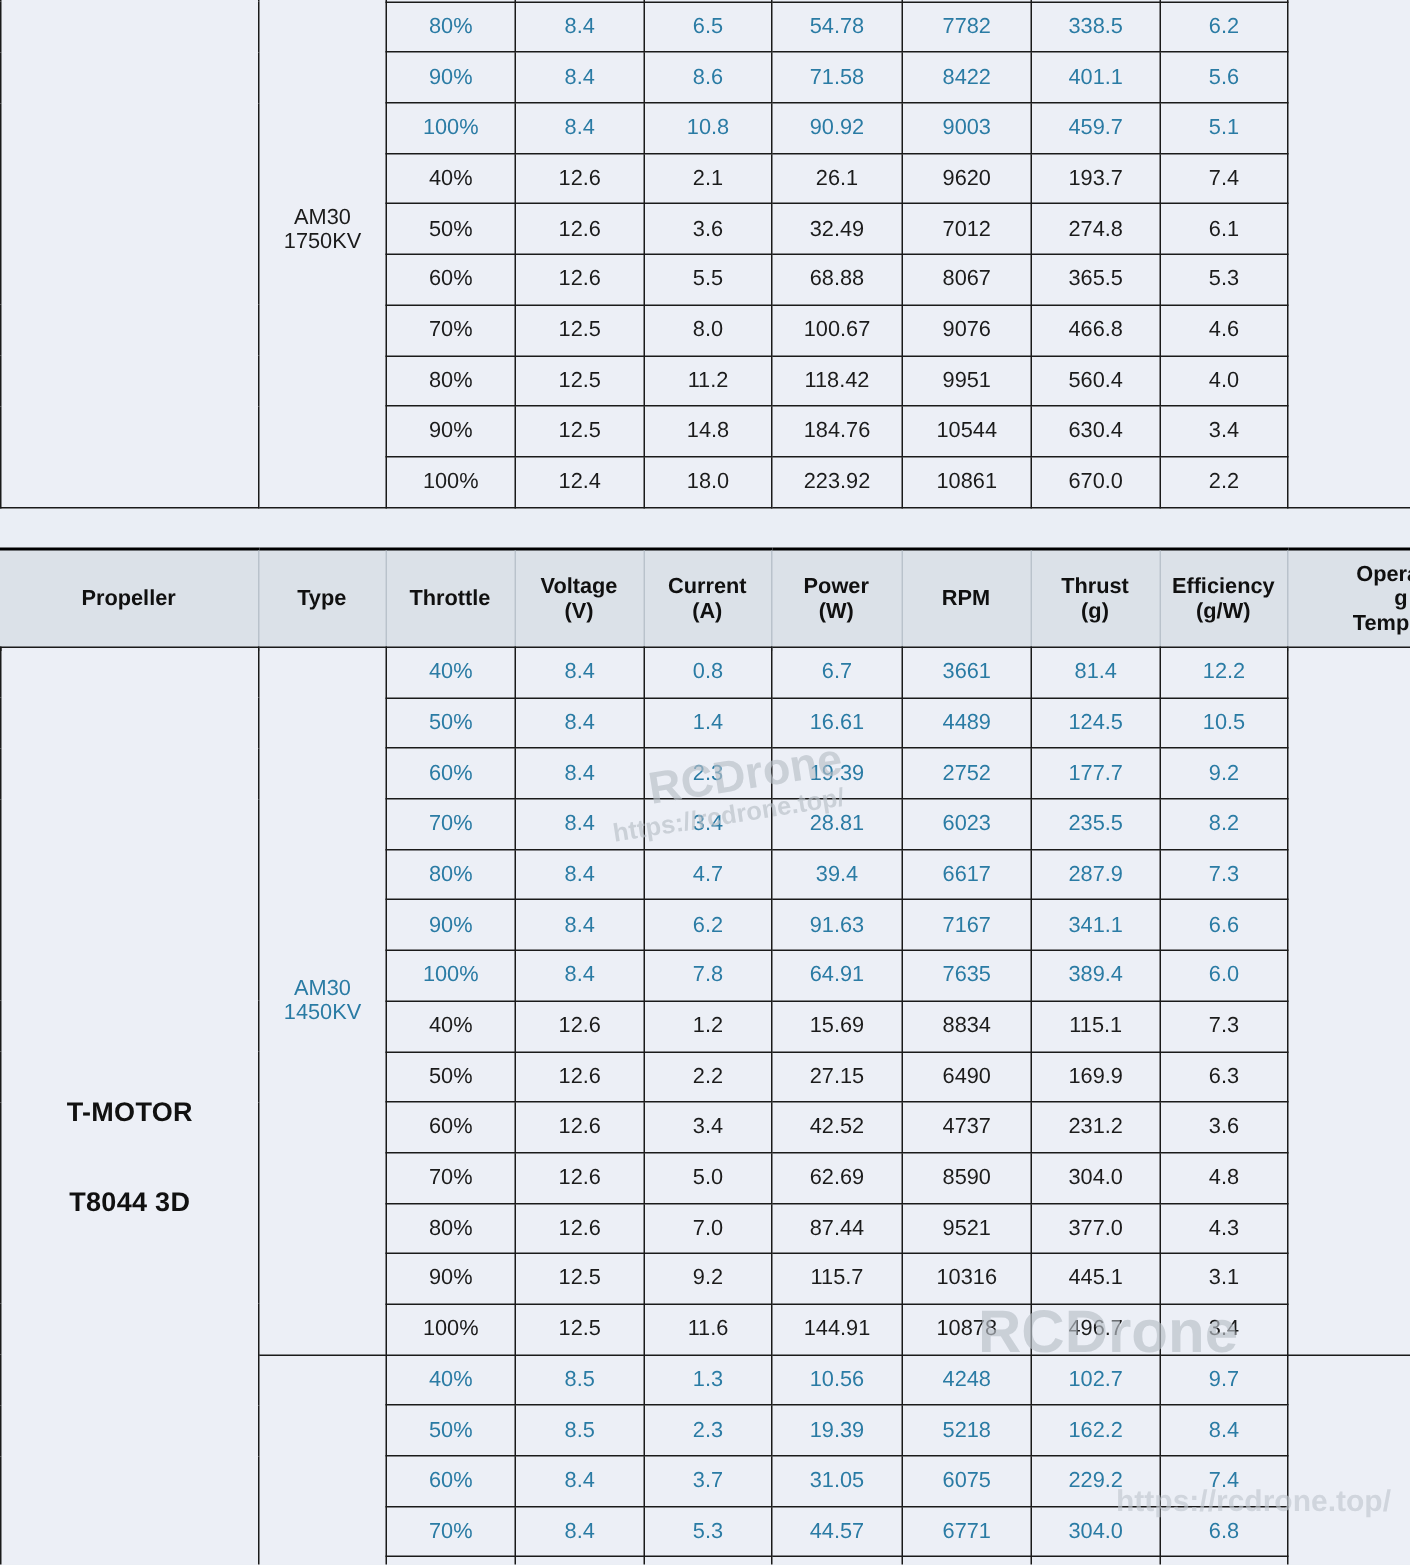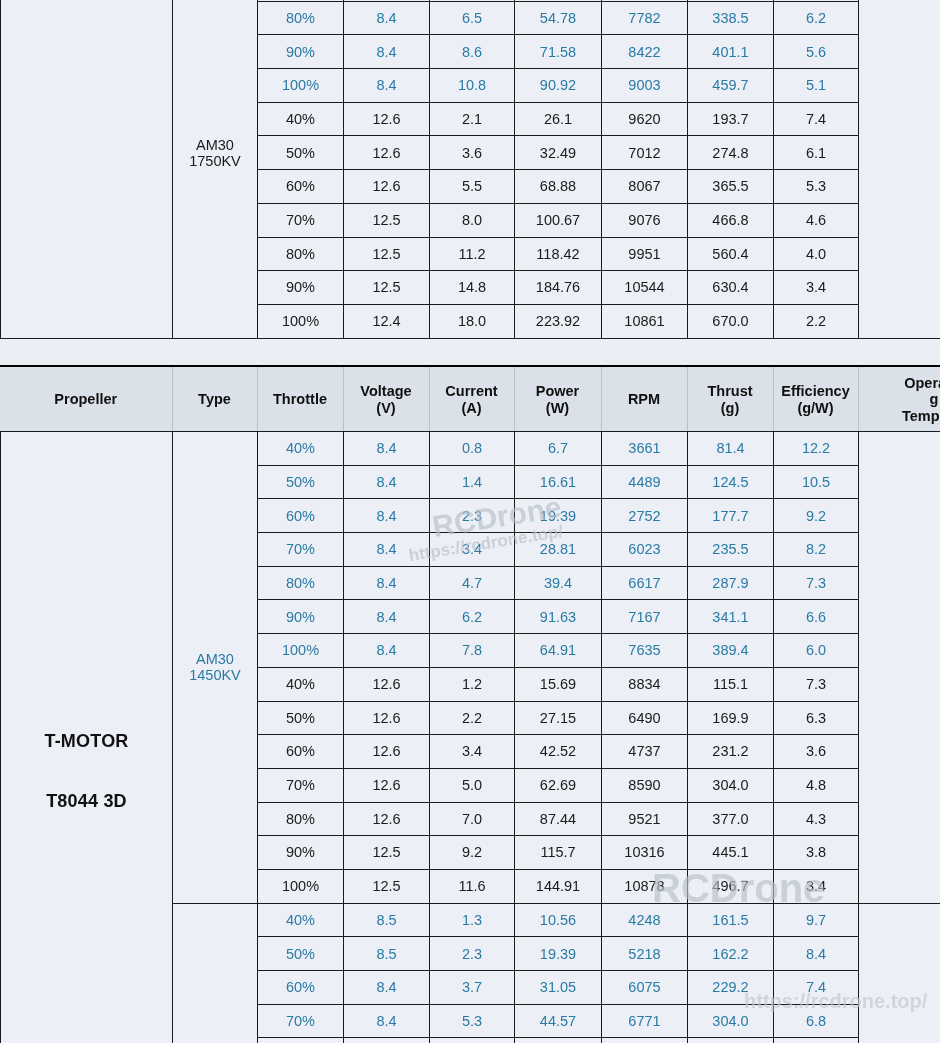--- a/index.html
+++ b/index.html
@@ -383,40 +383,40 @@
         <td class="dark">377.0</td>
         <td class="dark">4.3</td>
       </tr>
       <tr>
         <td class="dark">90%</td>
         <td class="dark">12.5</td>
         <td class="dark">9.2</td>
         <td class="dark">115.7</td>
         <td class="dark">10316</td>
         <td class="dark">445.1</td>
-        <td class="dark">3.8</td>
+        <td class="dark">3.1</td>
       </tr>
       <tr>
         <td class="dark">100%</td>
         <td class="dark">12.5</td>
         <td class="dark">11.6</td>
         <td class="dark">144.91</td>
         <td class="dark">10878</td>
         <td class="dark">496.7</td>
         <td class="dark">3.4</td>
       </tr>
 
       <tr>
         <td class="blankcol topline" rowspan="5"></td>
         <td class="blue">40%</td>
         <td class="blue">8.5</td>
         <td class="blue">1.3</td>
         <td class="blue">10.56</td>
         <td class="blue">4248</td>
-        <td class="blue">161.5</td>
+        <td class="blue">102.7</td>
         <td class="blue">9.7</td>
         <td class="blankcol topline" rowspan="5"></td>
       </tr>
       <tr>
         <td class="blue">50%</td>
         <td class="blue">8.5</td>
         <td class="blue">2.3</td>
         <td class="blue">19.39</td>
         <td class="blue">5218</td>
         <td class="blue">162.2</td>

